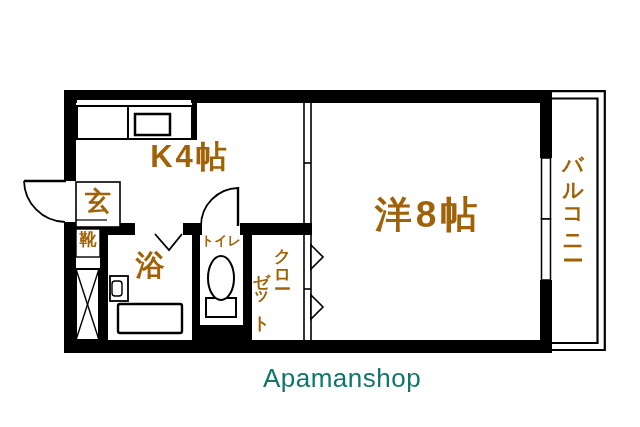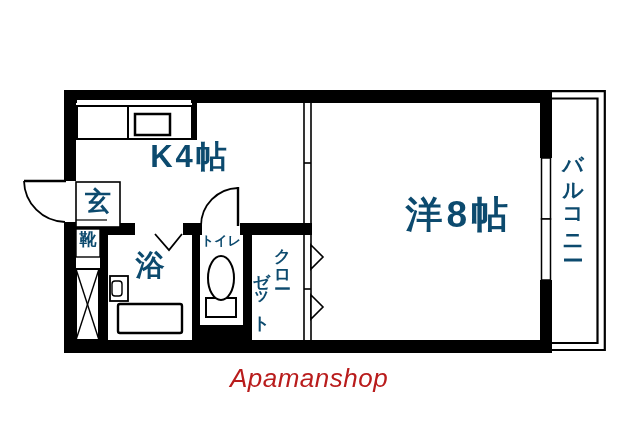--- a/index.html
+++ b/index.html
@@ -6,43 +6,43 @@
   .stage{
     position:relative;
     width:640px;height:427px;
     background:#ffffff;
     overflow:hidden;
     font-family:"Liberation Sans","DejaVu Sans",sans-serif;
   }
   .stage svg{position:absolute;left:0;top:0;}
   .lbl{
     position:absolute;
-    color:#0c4a6e;
+    color:#a16207;
     font-weight:bold;
     line-height:1;
     white-space:nowrap;
     text-align:center;
   }
   .vert{
     writing-mode:vertical-rl;
     line-height:1;
   }
   .kitchen-label{left:128px;top:141px;width:124px;font-size:31px;letter-spacing:3px;}
-  .western-room-label{left:344px;top:196px;width:168px;font-size:37px;letter-spacing:4px;text-align:right;}
+  .western-room-label{left:344px;top:196px;width:168px;font-size:37px;letter-spacing:4px;}
   .balcony-label{left:563px;top:141px;font-size:21px;letter-spacing:3px;}
   .entrance-label{left:76px;top:188px;width:44px;font-size:26px;}
   .shoe-label{left:75px;top:231px;width:26px;font-size:17px;}
   .bath-label{left:132px;top:251px;width:36px;font-size:29px;}
   .toilet-label{left:196px;top:234px;width:50px;font-size:13px;font-family:Liberation Serif, serif;}
   .closet-col1{left:274px;top:237px;font-size:17px;letter-spacing:2px;}
   .closet-col2{left:253px;top:261px;font-size:17px;letter-spacing:2px;}
   .watermark{
-    left:139px;top:365px;width:340px;
+    left:172px;top:365px;width:340px;
     font-size:26px;font-weight:normal;
-    color:#b91c1c;letter-spacing:0.5px;font-style:italic;
+    color:#0f766e;letter-spacing:0.5px;
   }
 </style>
 </head>
 <body>
 
 <div class="stage">
 
   <svg width="640" height="427" viewBox="0 0 640 427">
 
     <g fill="#000000">

